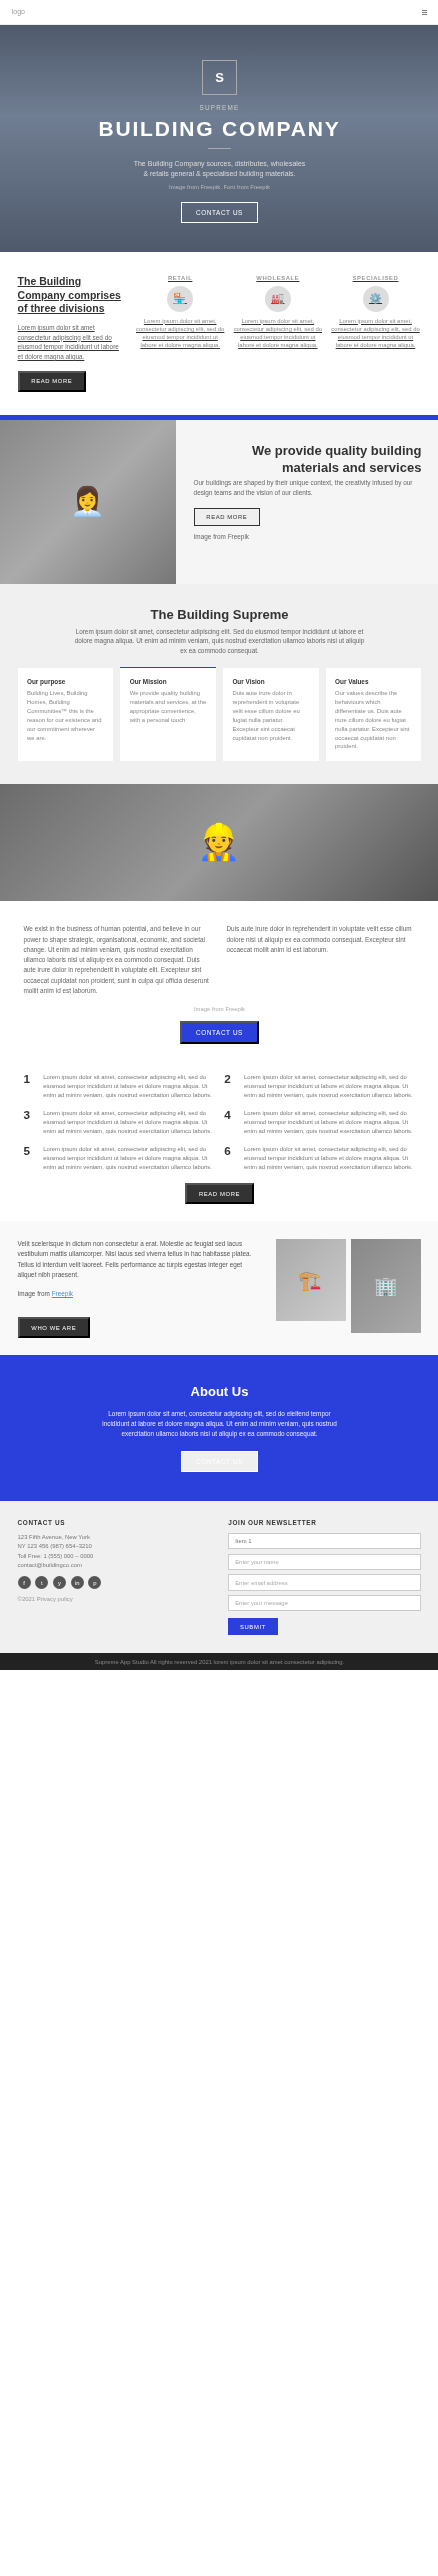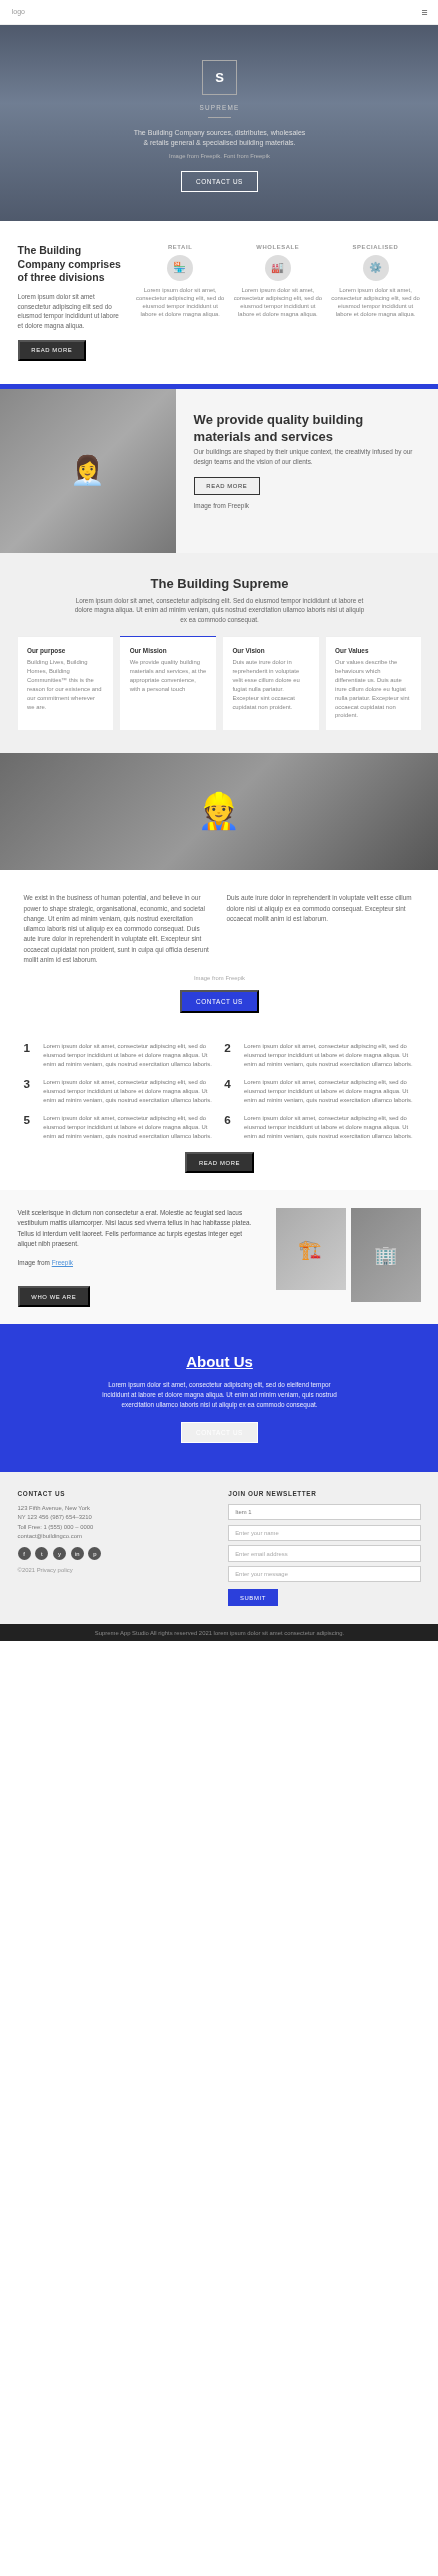--- a/index.html
+++ b/index.html
@@ -38,21 +38,21 @@
     .hero-desc { font-size: 7px; color: #ddd; max-width: 176px; margin: 0 auto 4.7px; line-height: 1.5; }
     .hero-img-credit { font-size: 5.9px; color: #bbb; margin-bottom: 11.7px; }
     .btn-outline {
       display: inline-block; padding: 5.9px 14px; border: 1.2px solid #fff;
       color: #fff; font-size: 6.4px; letter-spacing: 0.6px; text-transform: uppercase;
       cursor: pointer; background: transparent;
     }
 
     
     .divisions-section { padding: 23.4px 17.6px; }
-    .divisions-top { display: flex; gap: 11.7px; }
+    .divisions-top { display: flex; gap: 11.7px; text-decoration: underline; }
     .divisions-left { flex: 0 0 105px; }
     .divisions-left h2 { font-size: 10.5px; font-weight: 700; line-height: 1.3; margin-bottom: 7px; }
     .divisions-left p { font-size: 6.4px; color: #666; line-height: 1.5; margin-bottom: 9.4px; }
     .btn-dark {
       display: inline-block; padding: 5.3px 11.7px; background: #333; color: #fff;
       font-size: 5.9px; letter-spacing: 0.6px; text-transform: uppercase; cursor: pointer;
     }
     .divisions-right { flex: 1; display: flex; gap: 5.9px; }
     .division-col { flex: 1; text-align: center; }
     .division-col h4 { font-size: 5.9px; letter-spacing: 0.6px; text-transform: uppercase; margin-bottom: 4.7px; color: #999; }
@@ -69,21 +69,21 @@
     
     .quality-section {
       display: flex; background: #f5f5f5;
     }
     .quality-img {
       flex: 0 0 176px; background: #999; min-height: 164px;
       display: flex; align-items: center; justify-content: center;
       color: #fff; font-size: 23.4px; position: relative; overflow: hidden;
     }
     .quality-content { flex: 1; padding: 23.4px 17.6px; }
-    .quality-content h2 { font-size: 13px; font-weight: 700; line-height: 1.3; margin-bottom: 1px; }
+    .quality-content h2 { font-size: 13px; font-weight: 700; line-height: 1.3; margin-bottom: 1px; text-align: right; }
     .quality-content p { font-size: 6.4px; color: #666; line-height: 1.6; margin-bottom: 9.4px; }
     .quality-credit { font-size: 5.9px; color: #aaa; margin-top: 5.9px; }
     .btn-outline-dark {
       display: inline-block; padding: 5.3px 11.7px; border: 1.2px solid #333;
       color: #333; font-size: 5.9px; letter-spacing: 0.6px; text-transform: uppercase; cursor: pointer;
     }
 
     
     .building-info { padding: 23.4px 17.6px; background: #f0f0f0; }
     .building-info h2 { text-align: center; font-size: 13px; font-weight: 700; margin-bottom: 4.7px; }
@@ -134,21 +134,21 @@
     .who-images { display: flex; gap: 5.9px; flex-shrink: 0; }
     .who-img {
       width: 70px; height: 82px; background: #aaa;
       display: flex; align-items: center; justify-content: center;
       color: #fff; font-size: 16.4px;
     }
     .who-img.tall { height: 94px; }
 
     
     .about-section { background: #2b3fdb; color: #fff; text-align: center; padding: 29px 23.4px; }
-    .about-section h2 { font-size: 15px; font-weight: 700; margin-bottom: 9.4px; text-decoration: underline; }
+    .about-section h2 { font-size: 13px; font-weight: 700; margin-bottom: 9.4px; }
     .about-section p { font-size: 6.4px; line-height: 1.6; max-width: 246px; margin: 0 auto 11.7px; opacity: 0.9; }
     .btn-outline-white {
       display: inline-block; padding: 5.9px 14px; border: 1.2px solid #fff;
       color: #fff; font-size: 6.4px; letter-spacing: 0.6px; text-transform: uppercase; cursor: pointer;
     }
 
     
     .footer { background: #f0f0f0; padding: 17.6px; display: flex; gap: 17.6px; }
     .footer-col { flex: 1; }
     .footer-col h4 { font-size: 6.4px; font-weight: 700; text-transform: uppercase; letter-spacing: 0.6px; margin-bottom: 7px; color: #333; }
@@ -201,20 +201,21 @@
 
 <section class="hero">
   <div class="hero-city-bg">
     <div style="width:100%;height:100%;background:linear-gradient(to bottom, #4a5568 0%, #718096 40%, #4a5568 100%);opacity:0.85;"></div>
   </div>
   <div class="hero-content">
     <div class="hero-logo-box">
       <span>S</span>
     </div>
     <div class="hero-brand">SUPREME</div>
+    <h1>BUILDING COMPANY</h1>
     <div class="hero-divider"></div>
     <p class="hero-desc">The Building Company sources, distributes, wholesales &amp; retails general &amp; specialised building materials.</p>
     <p class="hero-img-credit">
       <span>Image from Freepik. Font from Freepik</span>
     </p>
     <button class="btn-outline">CONTACT US</button>
   </div>
 </section>
 
 <section class="divisions-section">

